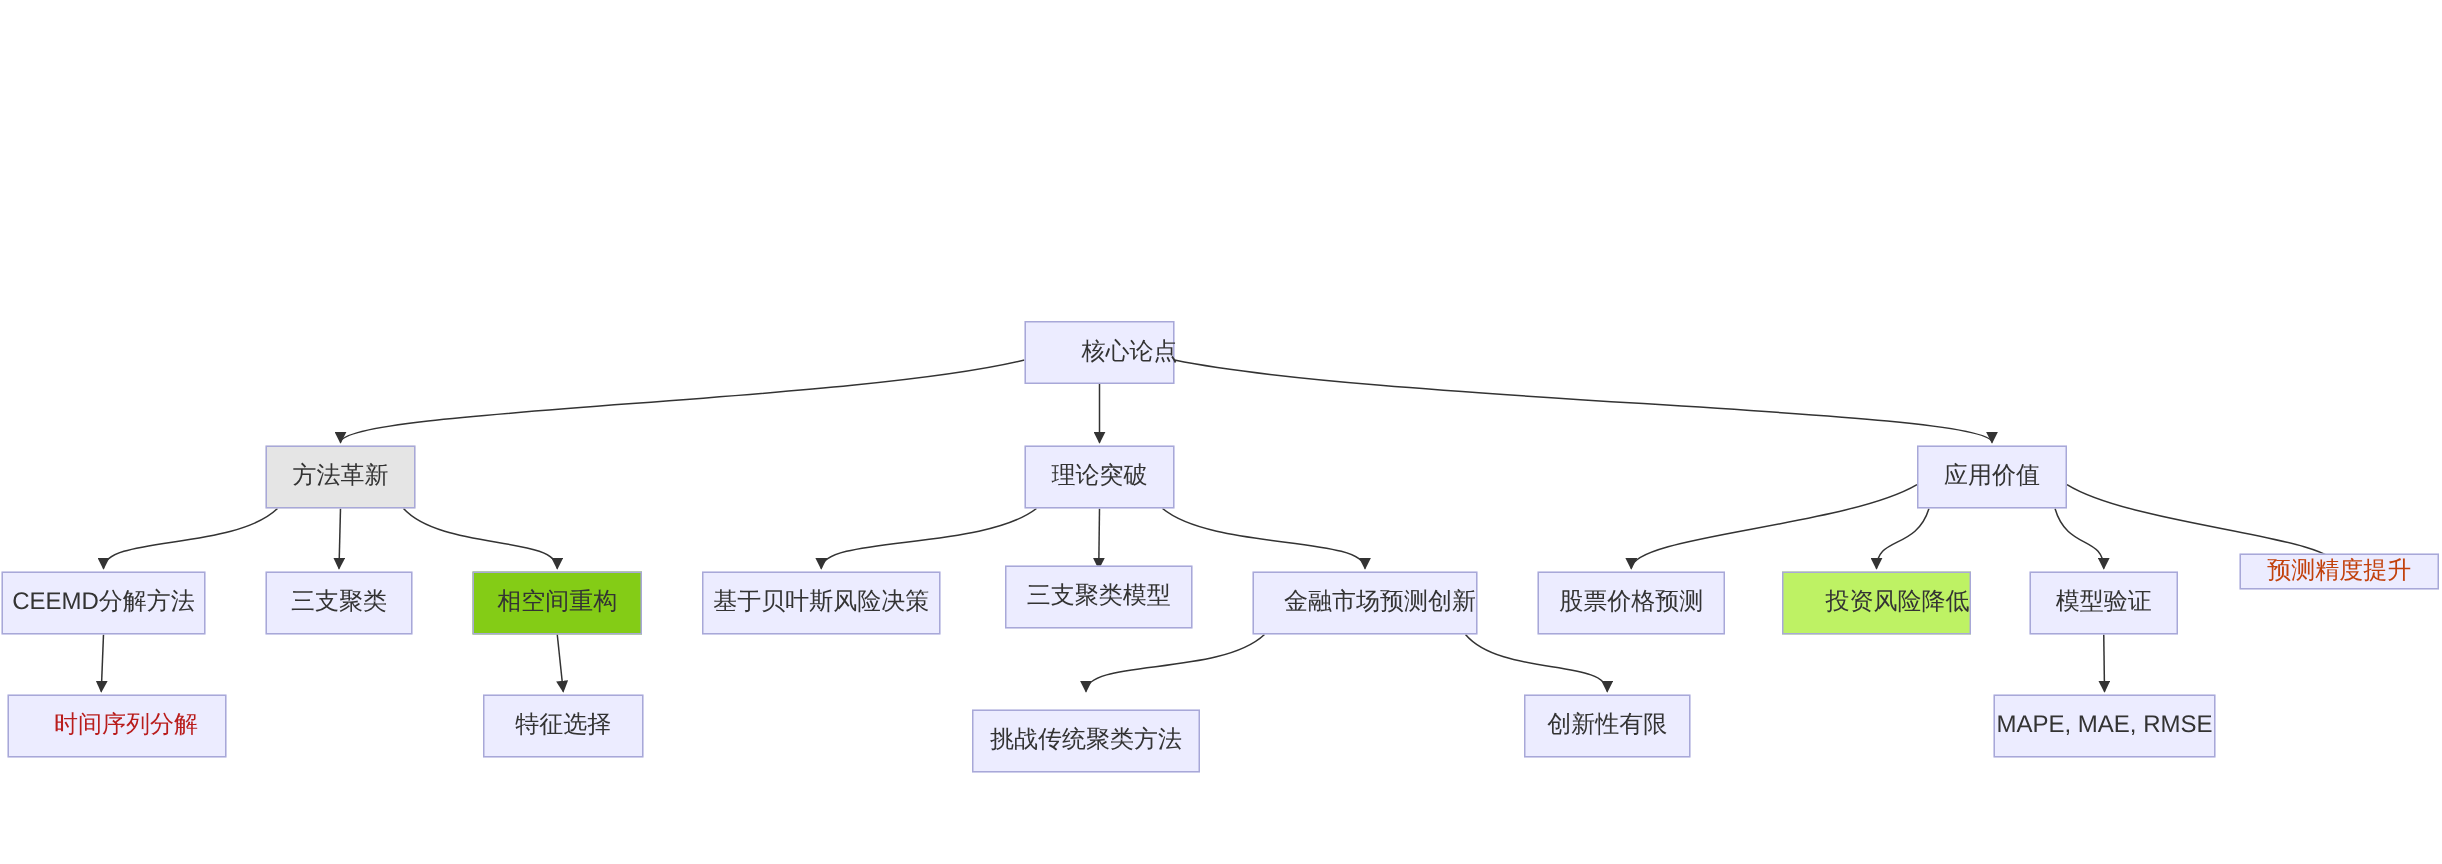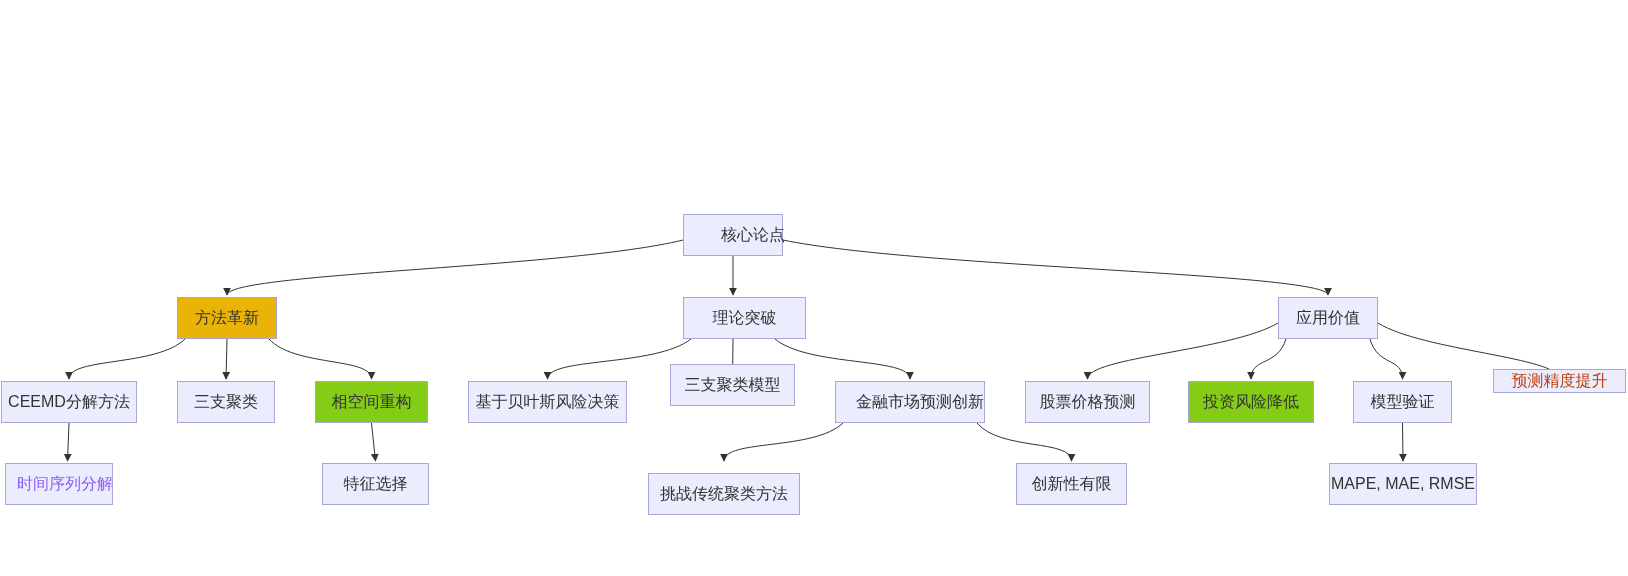--- a/index.html
+++ b/index.html
@@ -69,60 +69,60 @@
         <path d="M371.5,423 L375.5,461" class="edge" stroke="#333333" marker-end="url(#arrow)"></path>
         <path d="M843,423 C813.25,451 724,439 724,461" class="edge" stroke="#333333" marker-end="url(#arrow)"></path>
         <path d="M977,423 C1000.625,451 1071.5,439 1071.5,461" class="edge" stroke="#333333" marker-end="url(#arrow)"></path>
         <path d="M1402.5,423 L1403,461" class="edge" stroke="#333333" marker-end="url(#arrow)"></path>
       </g>
   </svg>
   <div>
       <div class="node" style="left: 683px; top: 214px; width: 100px; height: 42px; background: rgb(236, 236, 255); border-color: rgb(168, 168, 216); color: rgb(51, 51, 51); padding-left: 40px;">
         <span>核心论点</span>
       </div>
-      <div class="node" style="left: 177px; top: 297px; width: 100px; height: 42px; background: #eab308; border-color: rgb(168, 168, 216); color: rgb(51, 51, 51);">
+      <div class="node" style="left: 177px; top: 297px; width: 100px; height: 42px; background: #e5e5e5; border-color: rgb(168, 168, 216); color: rgb(51, 51, 51);">
         <span>方法革新</span>
       </div>
-      <div class="node" style="left: 683px; top: 297px; width: 123px; height: 42px; background: rgb(236, 236, 255); border-color: rgb(168, 168, 216); color: rgb(51, 51, 51);">
+      <div class="node" style="left: 683px; top: 297px; width: 100px; height: 42px; background: rgb(236, 236, 255); border-color: rgb(168, 168, 216); color: rgb(51, 51, 51);">
         <span>理论突破</span>
       </div>
       <div class="node" style="left: 1278px; top: 297px; width: 100px; height: 42px; background: rgb(236, 236, 255); border-color: rgb(168, 168, 216); color: rgb(51, 51, 51);">
         <span>应用价值</span>
       </div>
       <div class="node" style="left: 1px; top: 381px; width: 136px; height: 42px; background: rgb(236, 236, 255); border-color: rgb(168, 168, 216); color: rgb(51, 51, 51);">
         <span>CEEMD分解方法</span>
       </div>
       <div class="node" style="left: 177px; top: 381px; width: 98px; height: 42px; background: rgb(236, 236, 255); border-color: rgb(168, 168, 216); color: rgb(51, 51, 51);">
         <span>三支聚类</span>
       </div>
       <div class="node" style="left: 315px; top: 381px; width: 113px; height: 42px; background: #84cc16; border-color: rgb(168, 168, 216); color: rgb(51, 51, 51);">
         <span>相空间重构</span>
       </div>
       <div class="node" style="left: 468px; top: 381px; width: 159px; height: 42px; background: rgb(236, 236, 255); border-color: rgb(168, 168, 216); color: rgb(51, 51, 51);">
         <span>基于贝叶斯风险决策</span>
       </div>
-      <div class="node" style="left: 670px; top: 364px; width: 125px; height: 42px; background: rgb(236, 236, 255); border-color: rgb(168, 168, 216); color: rgb(51, 51, 51);">
+      <div class="node" style="left: 670px; top: 377px; width: 125px; height: 42px; background: rgb(236, 236, 255); border-color: rgb(168, 168, 216); color: rgb(51, 51, 51);">
         <span>三支聚类模型</span>
       </div>
       <div class="node" style="left: 835px; top: 381px; width: 150px; height: 42px; background: rgb(236, 236, 255); border-color: rgb(168, 168, 216); color: rgb(51, 51, 51); justify-content: flex-end;">
         <span>金融市场预测创新</span>
       </div>
       <div class="node" style="left: 1025px; top: 381px; width: 125px; height: 42px; background: rgb(236, 236, 255); border-color: rgb(168, 168, 216); color: rgb(51, 51, 51);">
         <span>股票价格预测</span>
       </div>
-      <div class="node" style="left: 1188px; top: 381px; width: 126px; height: 42px; background: #84cc16; border-color: rgb(168, 168, 216); color: rgb(51, 51, 51);">
+      <div class="node" style="left: 1188px; top: 381px; width: 126px; height: 42px; background: #bef264; border-color: rgb(168, 168, 216); color: rgb(51, 51, 51); justify-content: flex-end;">
         <span>投资风险降低</span>
       </div>
       <div class="node" style="left: 1353px; top: 381px; width: 99px; height: 42px; background: rgb(236, 236, 255); border-color: rgb(168, 168, 216); color: rgb(51, 51, 51);">
         <span>模型验证</span>
       </div>
       <div class="node" style="left: 1493px; top: 369px; width: 133px; height: 24px; background: rgb(236, 236, 255); border-color: rgb(168, 168, 216); color: #c2410c;">
         <span>预测精度提升</span>
       </div>
-      <div class="node" style="left: 5px; top: 463px; width: 108px; height: 42px; background: rgb(236, 236, 255); border-color: rgb(168, 168, 216); color: #8b5cf6; padding-left: 12px;">
+      <div class="node" style="left: 5px; top: 463px; width: 146px; height: 42px; background: rgb(236, 236, 255); border-color: rgb(168, 168, 216); color: #b91c1c; padding-left: 12px;">
         <span>时间序列分解</span>
       </div>
       <div class="node" style="left: 322px; top: 463px; width: 107px; height: 42px; background: rgb(236, 236, 255); border-color: rgb(168, 168, 216); color: rgb(51, 51, 51);">
         <span>特征选择</span>
       </div>
       <div class="node" style="left: 648px; top: 463px; width: 152px; height: 42px; background: rgb(236, 236, 255); border-color: rgb(168, 168, 216); color: rgb(51, 51, 51); margin-top: 10px;">
         <span>挑战传统聚类方法</span>
       </div>
       <div class="node" style="left: 1016px; top: 463px; width: 111px; height: 42px; background: rgb(236, 236, 255); border-color: rgb(168, 168, 216); color: rgb(51, 51, 51);">
         <span>创新性有限</span>

